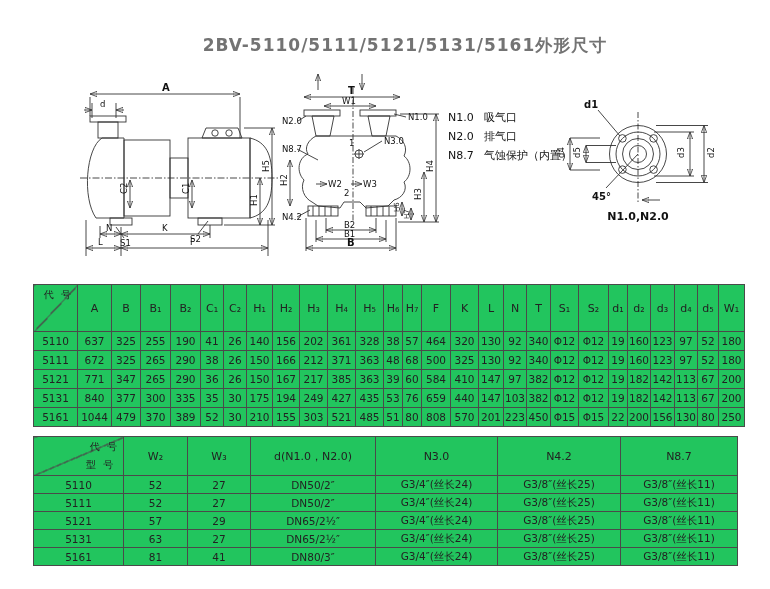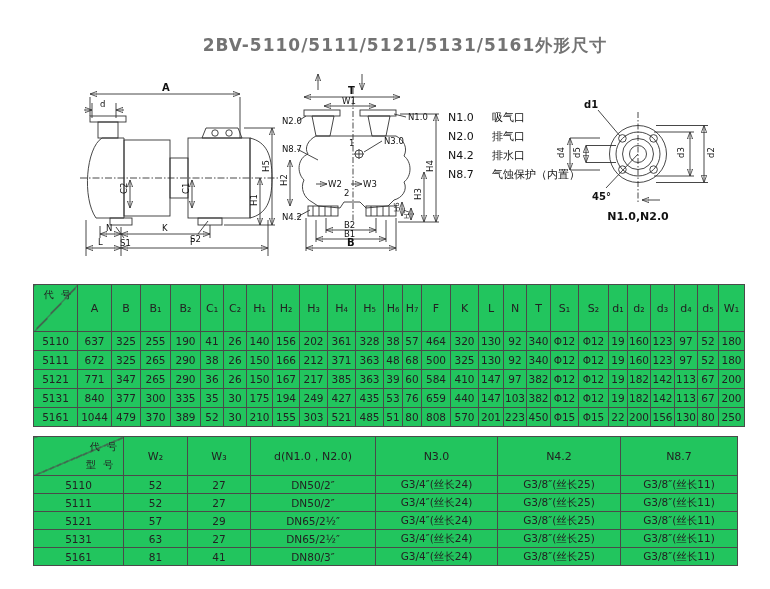--- a/index.html
+++ b/index.html
@@ -16,21 +16,21 @@
   svg.draw{position:absolute;overflow:visible;}
   svg.draw line,svg.draw path,svg.draw rect,svg.draw circle,svg.draw polygon{
     stroke:#333;fill:none;stroke-width:0.9;
   }
   svg.draw text{fill:#111;font-size:8.5px;stroke:none;font-family:"DejaVu Sans","Liberation Sans",sans-serif;}
   svg.draw text.big{font-size:10px;font-weight:bold;}
   svg.draw text.cap{font-size:11px;font-weight:bold;}
   .legend{position:absolute;left:448px;top:108px;font-size:11px;line-height:19px;color:#111;}
   .lg-row{white-space:nowrap;}
   .lg-code{display:inline-block;width:36px;}
-  .lg-label{display:inline-block;margin-left:8px;}
+  .lg-label{display:inline-block;}
   
   table.spec{position:absolute;border-collapse:collapse;table-layout:fixed;background:#22c55e;}
   table.spec th,table.spec td{
     border:1px solid #4a4a4a;text-align:center;vertical-align:middle;
     padding:0;font-weight:normal;overflow:hidden;white-space:nowrap;color:#222;
   }
   table.t1{left:33px;top:284px;width:704px;font-size:10.5px;}
   table.t1 thead th{height:46px;font-size:11px;}
   table.t1 tbody td{height:18px;}
   table.t2{left:33px;top:436px;width:704px;font-size:10.5px;}
@@ -195,21 +195,20 @@
     <text x="62" y="158">B2</text>
     <line x1="34" y1="169" x2="104" y2="169" marker-start="url(#ar2)" marker-end="url(#ar2)"></line>
     <text x="62" y="167">B1</text>
     <line x1="24" y1="178" x2="114" y2="178" marker-start="url(#ar2)" marker-end="url(#ar2)"></line>
     <text class="big" x="65" y="176">B</text>
   </svg>
 
   <div class="legend">
     <div class="lg-row"><span class="lg-code">N1.0</span><span class="lg-label">吸气口</span></div>
     <div class="lg-row"><span class="lg-code">N2.0</span><span class="lg-label">排气口</span></div>
-    <div class="lg-row"><span class="lg-code">N4.2</span><span class="lg-label">排水口</span></div>
     <div class="lg-row"><span class="lg-code">N8.7</span><span class="lg-label">气蚀保护（内置）</span></div>
   </div>
 
   <svg class="draw" style="left:556px;top:96px" width="170" height="132" viewBox="0 0 170 132">
     <defs>
       <marker id="ar3" markerWidth="9" markerHeight="6" refX="8" refY="3" orient="auto-start-reverse">
         <path d="M0,0 L8,3 L0,6 Z" fill="#333" stroke="none"></path>
       </marker>
     </defs>
     <circle cx="82" cy="58" r="28.5" stroke-width="1.1"></circle>

